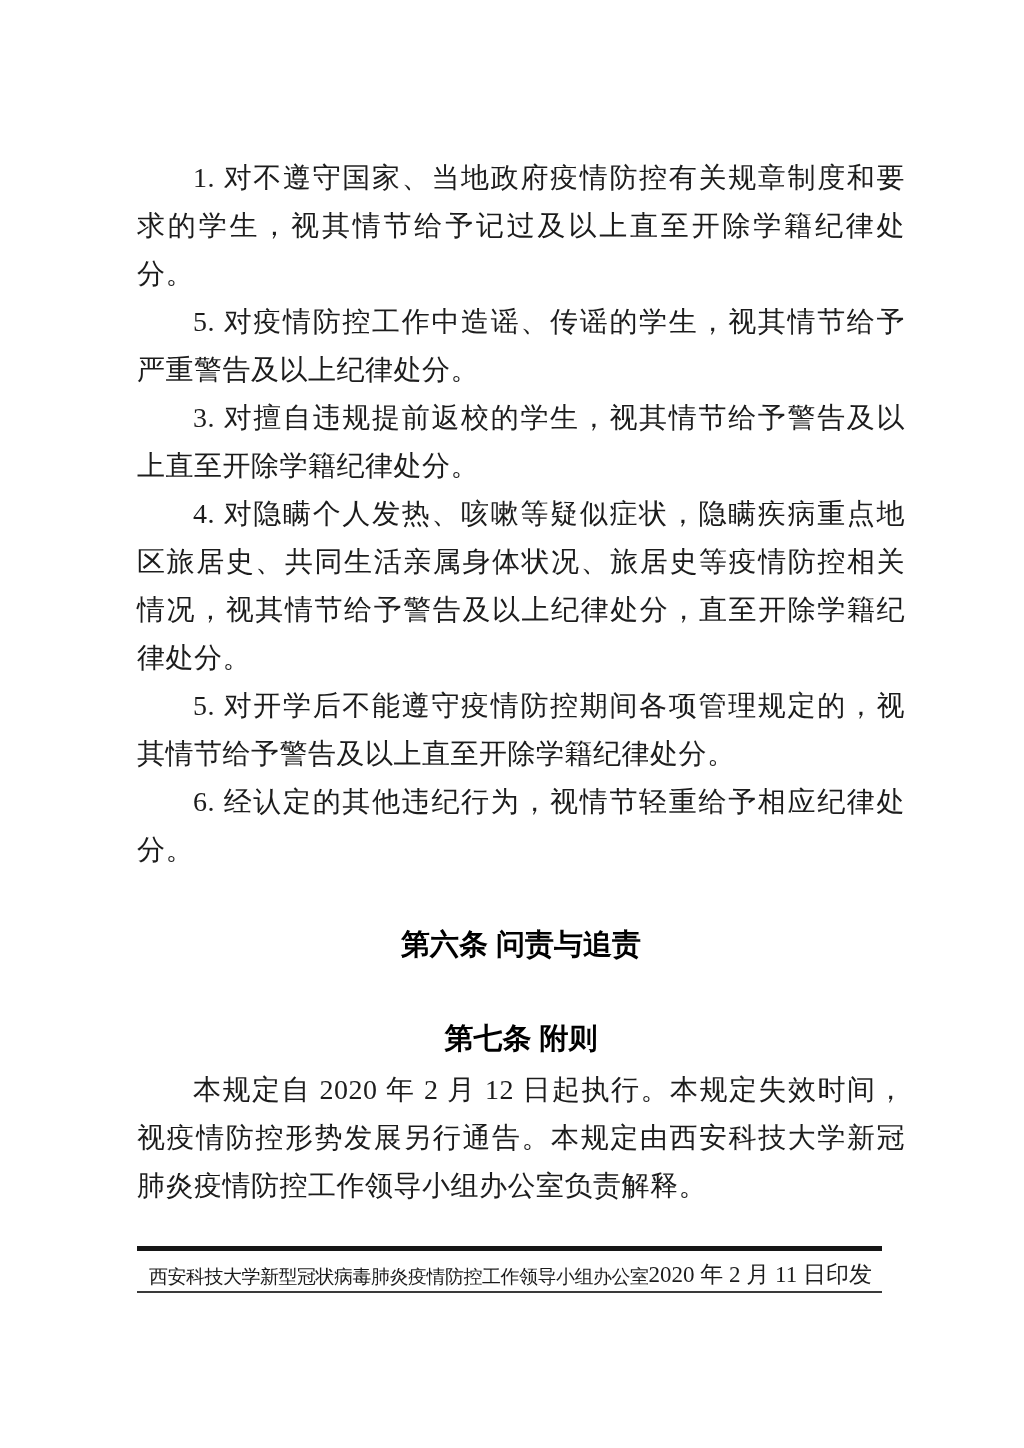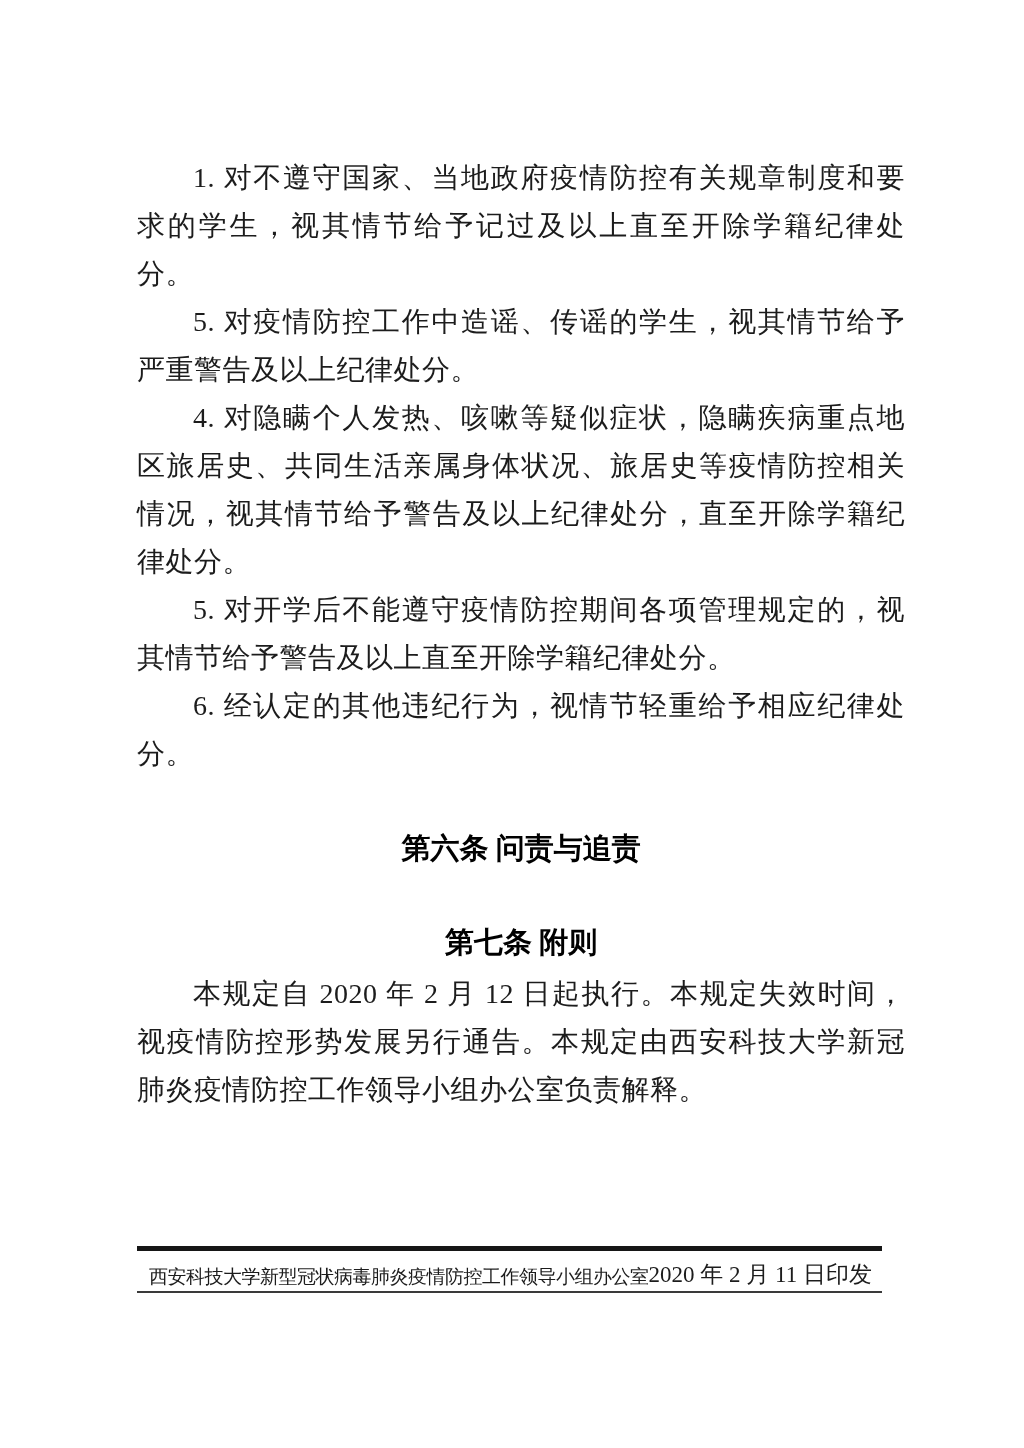--- a/index.html
+++ b/index.html
@@ -27,21 +27,21 @@
     font-size: 28px;
     line-height: 48px;
     text-indent: 2em;
     text-align: justify;
     text-justify: inter-ideograph;
     letter-spacing: 0.5px;
     color: #1c1c1c;
   }
   .heading {
     margin: 46px 0 4px 0;
-    font-family: Liberation Serif, serif;
+    font-family: Liberation Sans, sans-serif;
     font-weight: 700;
     font-size: 29px;
     line-height: 48px;
     text-align: center;
     color: #000000;
   }
   .footer {
     position: absolute;
     left: 137px;
     top: 1246px;
@@ -72,20 +72,21 @@
   }
 </style>
 </head>
 <body>
 
 <div class="page">
 
   <div class="content">
     <p class="para">1. 对不遵守国家、当地政府疫情防控有关规章制度和要求的学生，视其情节给予记过及以上直至开除学籍纪律处分。</p>
     <p class="para">5. 对疫情防控工作中造谣、传谣的学生，视其情节给予严重警告及以上纪律处分。</p>
+    <p class="para">3. 对擅自违规提前返校的学生，视其情节给予警告及以上直至开除学籍纪律处分。</p>
     <p class="para">4. 对隐瞒个人发热、咳嗽等疑似症状，隐瞒疾病重点地区旅居史、共同生活亲属身体状况、旅居史等疫情防控相关情况，视其情节给予警告及以上纪律处分，直至开除学籍纪律处分。</p>
     <p class="para">5. 对开学后不能遵守疫情防控期间各项管理规定的，视其情节给予警告及以上直至开除学籍纪律处分。</p>
     <p class="para">6. 经认定的其他违纪行为，视情节轻重给予相应纪律处分。</p>
 
     <h2 class="heading">第六条 问责与追责</h2>
 
     <h2 class="heading">第七条 附则</h2>
     <p class="para">本规定自 2020 年 2 月 12 日起执行。本规定失效时间，视疫情防控形势发展另行通告。本规定由西安科技大学新冠肺炎疫情防控工作领导小组办公室负责解释。</p>
   </div>
 

